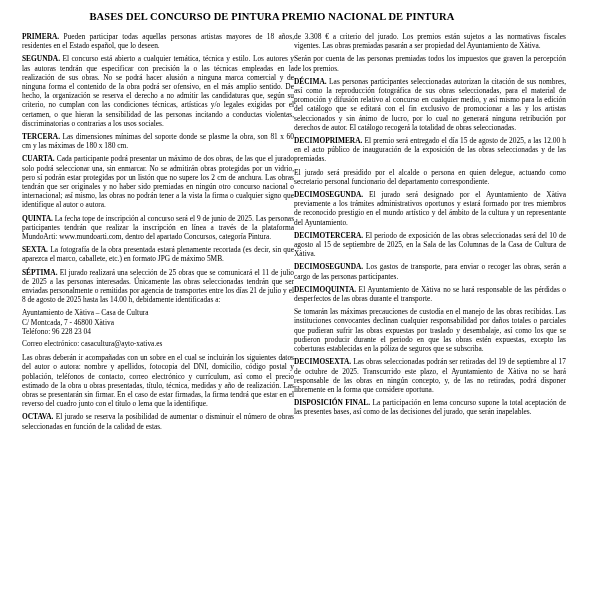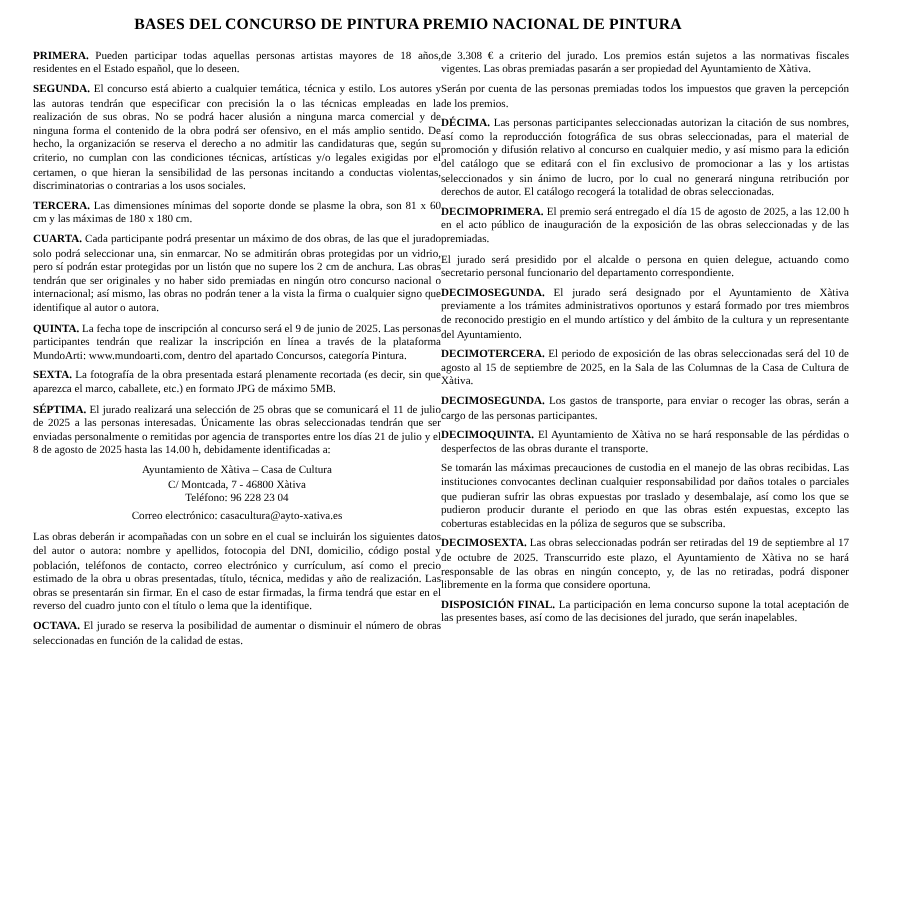--- a/index.html
+++ b/index.html
@@ -46,21 +46,21 @@
     font-size: 7.4px;
     line-height: 9.2px;
     text-align: justify;
     font-family: "Liberation Serif", serif;
   }
   p.clause .lead {
     font-weight: bold;
   }
   .addr-block {
     margin: 4px 0 5px 0;
-    text-align: center;
+    text-align: left;
   }
   .addr-block .addr-line {
     font-size: 7.4px;
     line-height: 9.4px;
     font-family: "Liberation Serif", serif;
   }
   .spacer-sm { height: 2px; }
 </style>
 </head>
 <body>

